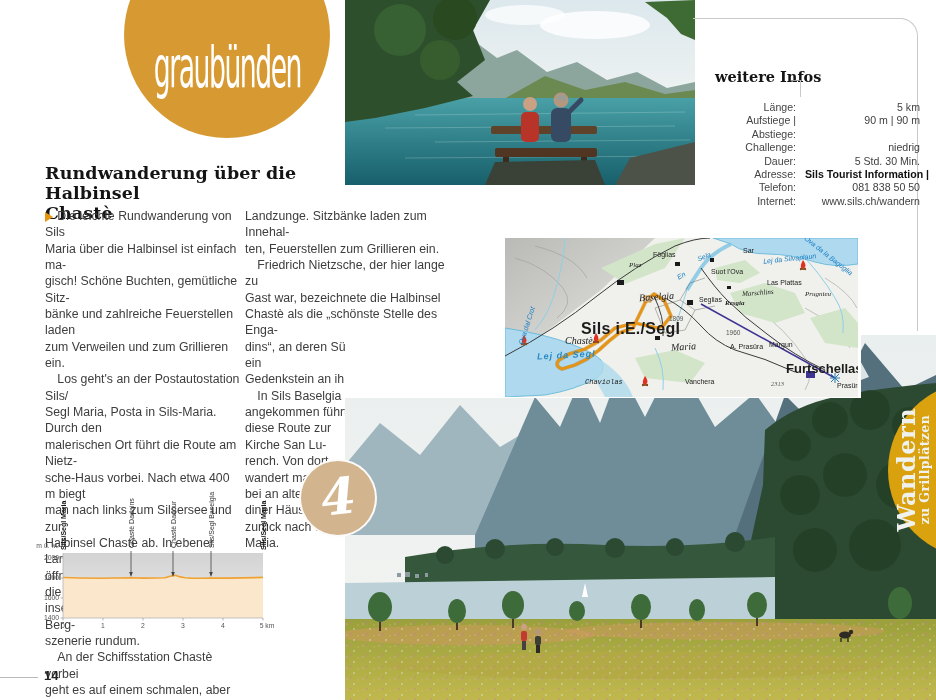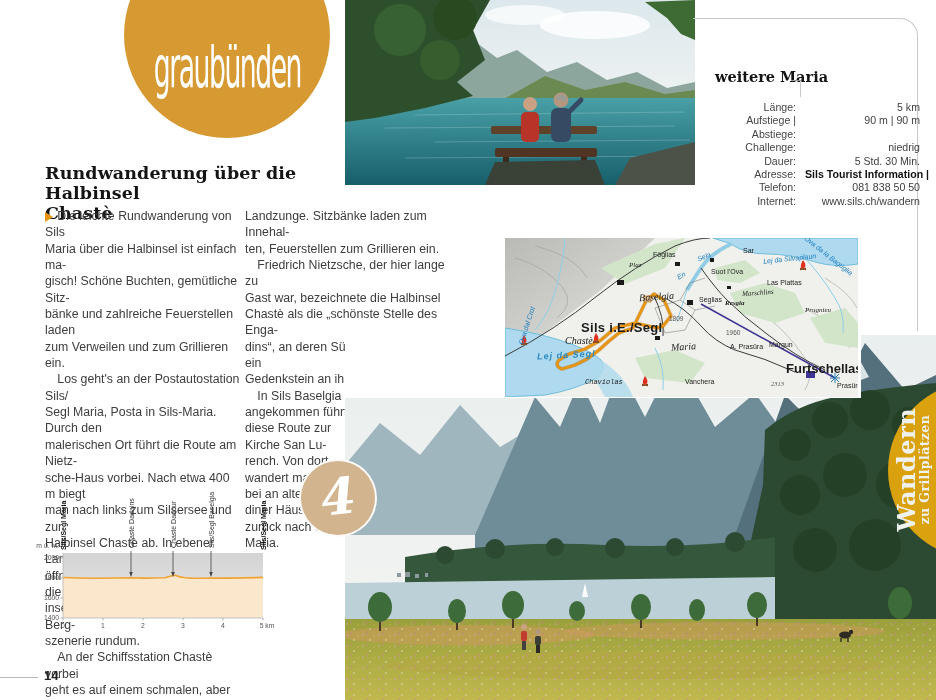--- a/index.html
+++ b/index.html
@@ -38,21 +38,21 @@
   
   #photo-top{left:345px;top:0;width:350px;height:185px;overflow:hidden;}
   #photo-bottom{left:345px;top:335px;width:591px;height:365px;overflow:hidden;}
   #photo-bottom-cover{left:345px;top:335px;width:516px;height:63px;background:#fff;}
 
   
   #map{left:505px;top:238px;width:353px;height:159px;background:#f2f3ef;overflow:hidden;}
   #map svg{position:absolute;left:0;top:0;}
   #map-labels{position:absolute;left:0;top:0;width:100%;height:100%;}
   #map-labels span{position:absolute;white-space:nowrap;color:#1c1c1c;}
-  .ml-big{font-size:13px;font-weight:bold;letter-spacing:.3px;}
+  .ml-big{font-size:16px;font-weight:bold;letter-spacing:.3px;}
   .ml-bold{font-size:13px;font-weight:bold;}
   .ml-md{font-size:10px;}
   .ml-sm{font-size:7px;}
   .ml-xs{font-size:6.5px;color:#555 !important;}
   .ml-it{font-style:italic;font-family:"Liberation Serif",serif;}
   .ml-blue{font-size:7px;font-style:italic;color:var(--map-blue-text)!important;}
   .ml-lake{font-size:9px;font-style:italic;font-weight:bold;color:#2a8ac2!important;letter-spacing:1px;}
 
   
   #chart{left:30px;top:490px;width:260px;height:150px;}
@@ -126,21 +126,21 @@
     <circle cx="185" cy="104" r="7" fill="#caa183"></circle>
     <rect x="206" y="108" width="20" height="34" rx="6" fill="#374a63"></rect>
     <circle cx="216" cy="100" r="7.5" fill="#b5977e"></circle>
     <path d="M212,96 a8,8 0 0 1 10,1 l-2,5 a7,7 0 0 0 -8,-1 Z" fill="#9c9c96"></path>
     <path d="M224,112 L236,100" stroke="#374a63" stroke-width="5" stroke-linecap="round"></path>
     <path d="M140,185 L150,162 L250,160 L260,185 Z" fill="#3a4136"></path>
   </svg>
 </div>
 
 <div class="abs" id="info-frame"></div>
-<div class="abs" id="info-heading">weitere Maria</div>
+<div class="abs" id="info-heading">weitere Infos</div>
 <div class="abs" id="info-mark"></div>
 <div class="abs" id="info-rows">
   <div class="info-row">
       <span class="info-label">Länge:</span>
       <span class="info-value">5 km</span>
     </div>
   <div class="info-row">
       <span class="info-label">Aufstiege | Abstiege:</span>
       <span class="info-value">90 m | 90 m</span>
     </div>
@@ -378,21 +378,21 @@
       <span class="ml-big" style="left: 76px; top: 82px;">Sils i.E./Segl</span>
       <span class="ml-it ml-md" style="left: 166px; top: 103px; transform: rotate(-4deg);">Maria</span>
       <span class="ml-it ml-md" style="left: 134px; top: 53px; transform: rotate(-4deg);">Baselgia</span>
       <span class="ml-sm" style="left: 148px; top: 13px;">Föglias</span>
       <span class="ml-it ml-sm" style="left: 124px; top: 23px;">Plaz</span>
       <span class="ml-sm" style="left: 238px; top: 9px;">Sar</span>
       <span class="ml-blue" style="left: 258px; top: 17px; transform: rotate(-6deg);">Lej da Silvaplaun</span>
       <span class="ml-sm" style="left: 206px; top: 30px;">Suot l'Ova</span>
       <span class="ml-sm" style="left: 262px; top: 41px;">Las Plattas</span>
       <span class="ml-it ml-sm" style="left: 237px; top: 51px; transform: rotate(-4deg);">Marschlins</span>
-      <span class="ml-it ml-sm" style="left: 300px; top: 68px;">Prugnieu</span>
+      <span class="ml-it ml-sm" style="left: 300px; top: 52px;">Prugnieu</span>
       <span class="ml-sm" style="left: 194px; top: 58px;">Seglias</span>
       <span class="ml-it ml-sm" style="left: 220px; top: 61px; font-weight: bold;">Resgia</span>
       <span class="ml-blue" style="left: 172px; top: 34px; transform: rotate(-30deg);">En</span>
       <span class="ml-blue" style="left: 192px; top: 15px; transform: rotate(-22deg);">Sela</span>
       <span class="ml-xs" style="left: 164px; top: 77px;">1809</span>
       <span class="ml-xs" style="left: 221px; top: 91px;">1960</span>
       <span class="ml-sm" style="left: 225px; top: 105px;">A. Prasüra</span>
       <span class="ml-sm" style="left: 264px; top: 103px;">Margun</span>
       <span class="ml-bold" style="left: 281px; top: 123px;">Furtschellas</span>
       <span class="ml-xs ml-it" style="left: 266px; top: 142px;">2313</span>

